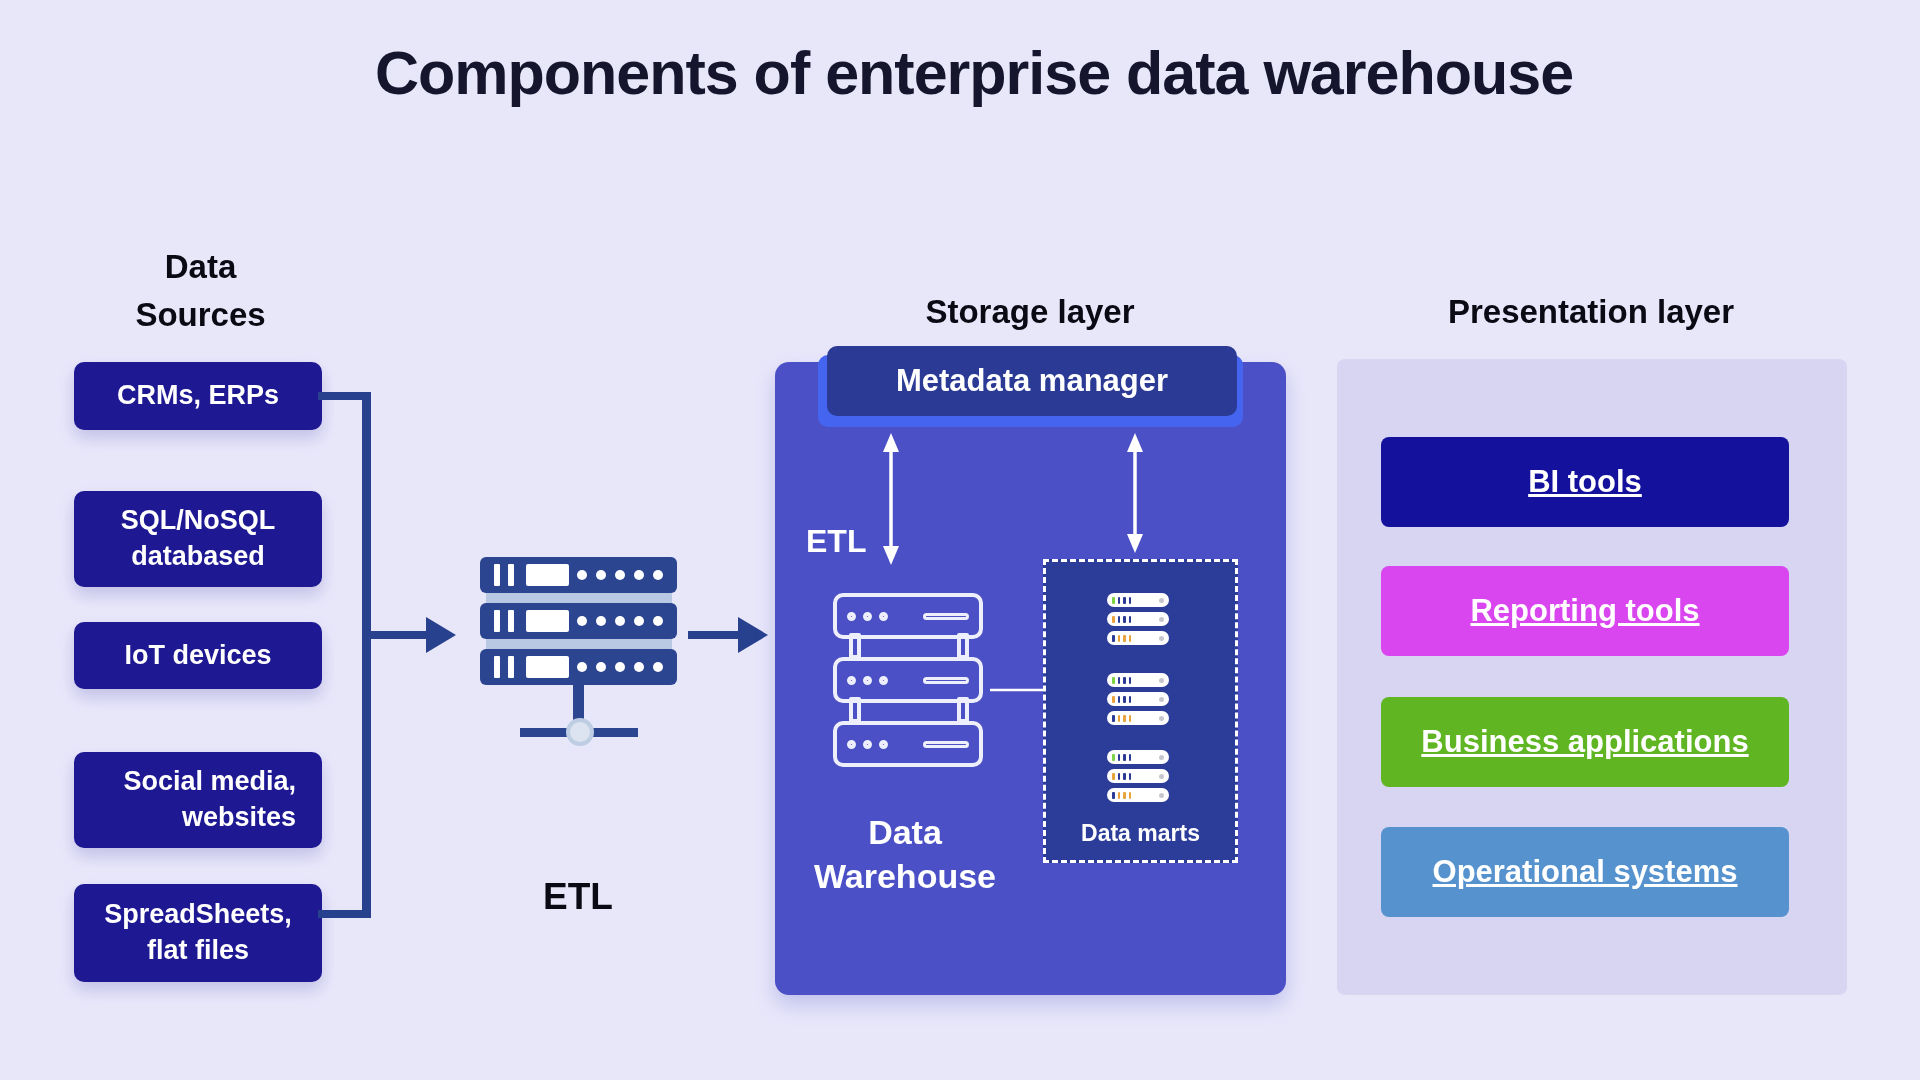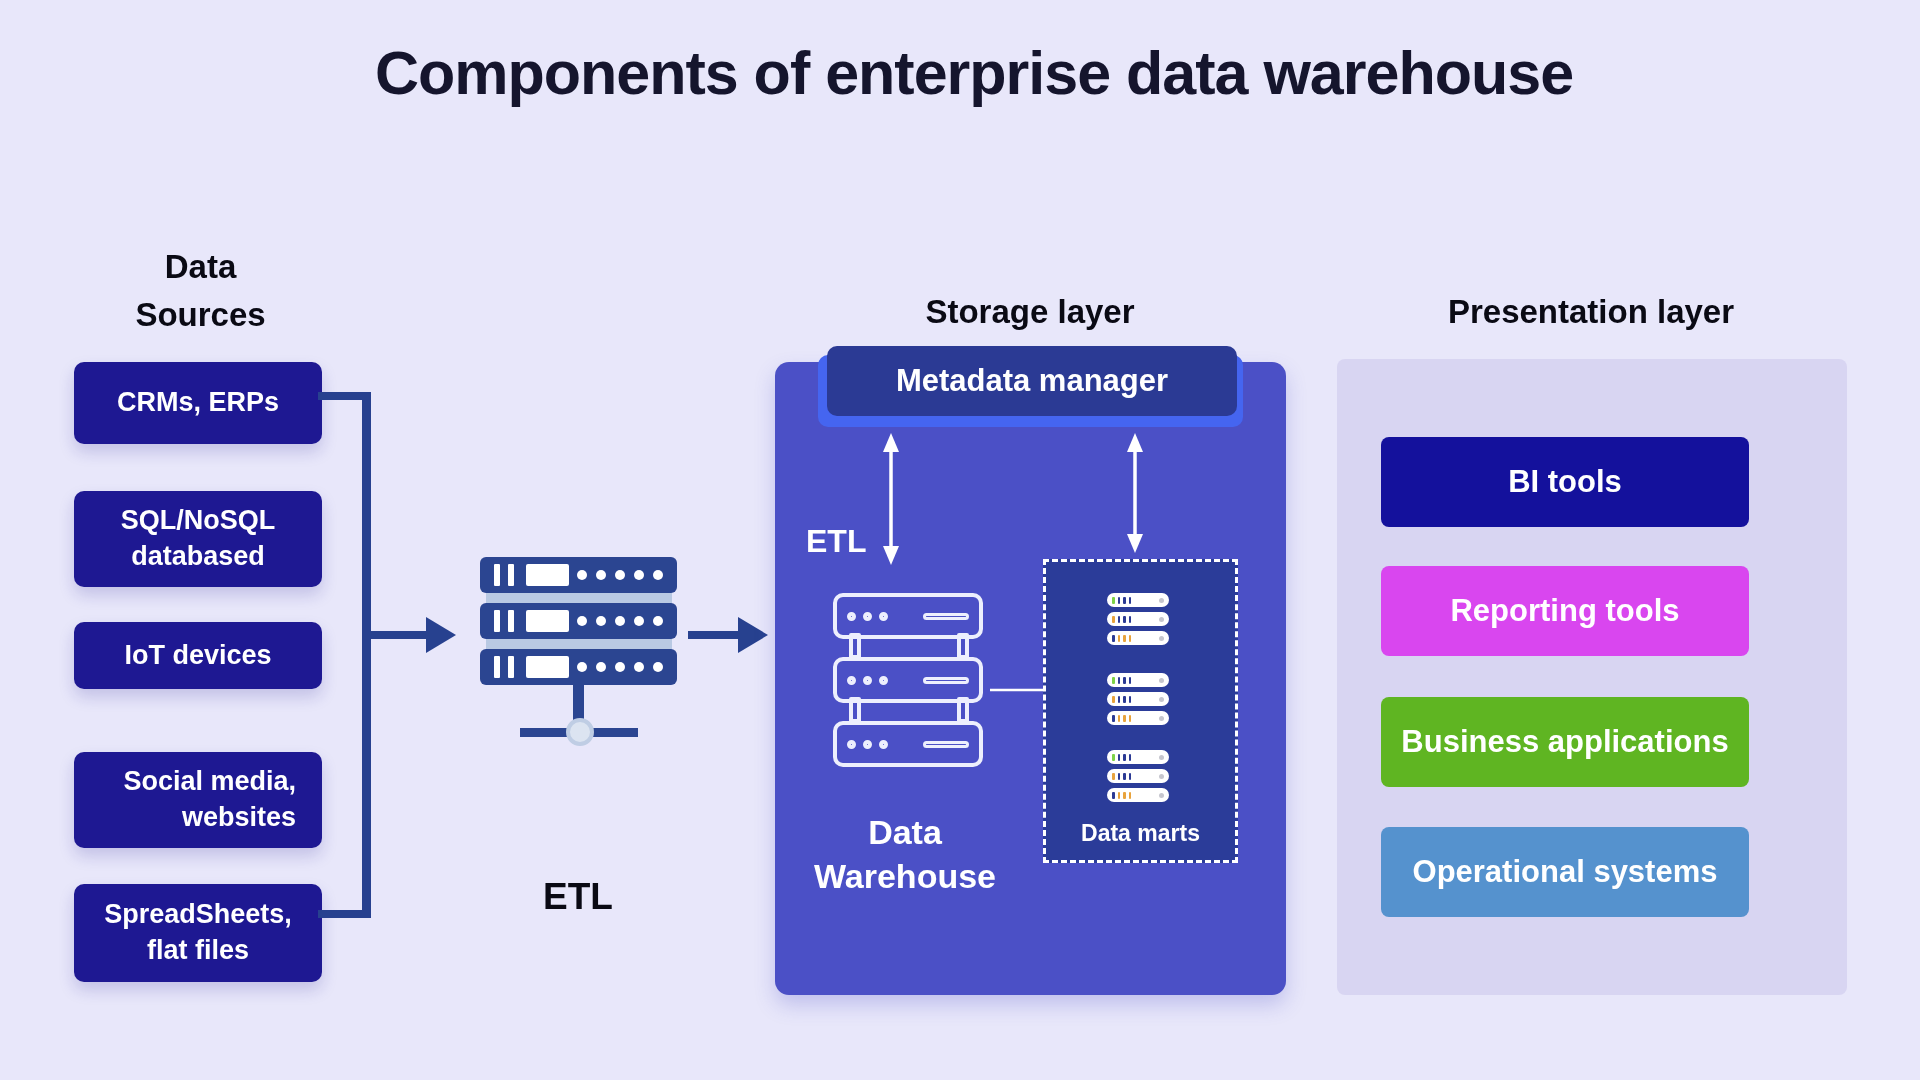--- a/index.html
+++ b/index.html
@@ -31,21 +31,21 @@
 
   
   .src-box {
     left: 74px; width: 248px;
     background: #1E1892; border-radius: 10px;
     color: #fff; font-weight: 700; font-size: 27px; line-height: 1.32;
     display: flex; align-items: center; justify-content: center;
     text-align: center; padding: 6px 26px;
     box-shadow: 0 8px 16px rgba(30,24,146,0.18);
   }
-  #src-0 { top: 362px; height: 82px; }
+  #src-0 { top: 362px; height: 68px; }
   #src-1 { top: 491px; height: 96px; }
   #src-2 { top: 622px; height: 67px; }
   #src-3 { top: 752px; height: 96px; text-align: right; }
   #src-4 { top: 884px; height: 98px; }
 
   
   .line { background: #27418F; }
   #br-top  { left: 318px; top: 392px; width: 50px; height: 8px; }
   #br-vert { left: 362px; top: 392px; width: 9px;  height: 526px; }
   #br-bot  { left: 318px; top: 910px; width: 50px; height: 8px; }
@@ -142,23 +142,23 @@
   #mg0-0 { top: 593px; } #mg0-1 { top: 612px; } #mg0-2 { top: 631px; }
   #mg1-0 { top: 673px; } #mg1-1 { top: 692px; } #mg1-2 { top: 711px; }
   #mg2-0 { top: 750px; } #mg2-1 { top: 769px; } #mg2-2 { top: 788px; }
 
   
   #presentation-panel {
     left: 1337px; top: 359px; width: 510px; height: 636px;
     background: #D8D5F2; border-radius: 8px;
   }
   .pres-btn {
-    left: 1381px; width: 368px; height: 90px; border-radius: 8px;
+    left: 1381px; width: 408px; height: 90px; border-radius: 8px;
     display: flex; align-items: center; justify-content: center;
-    color: #fff; font-size: 31px; font-weight: 600;
+    color: #fff; font-size: 31px; font-weight: 600; text-decoration: underline;
   }
   #pres-0 { top: 437px; } #pres-1 { top: 566px; } #pres-2 { top: 697px; } #pres-3 { top: 827px; }
 
   svg.overlay { position: absolute; overflow: visible; }
 </style>
 </head>
 <body>
 
 <div id="stage">
 

